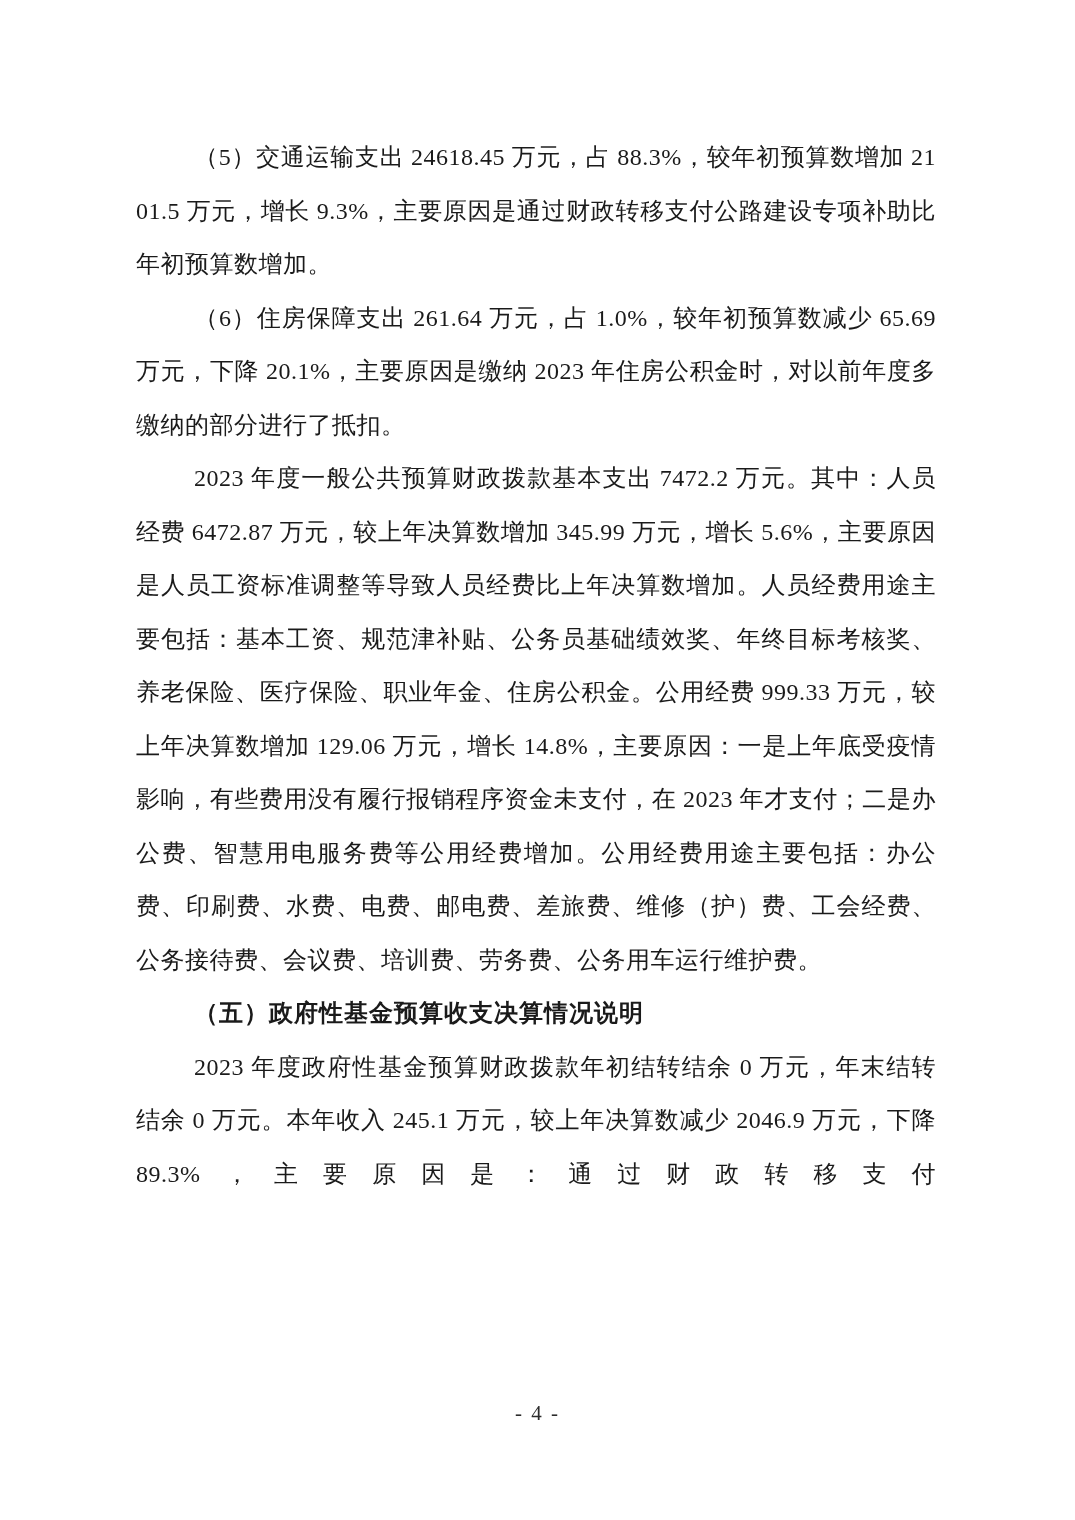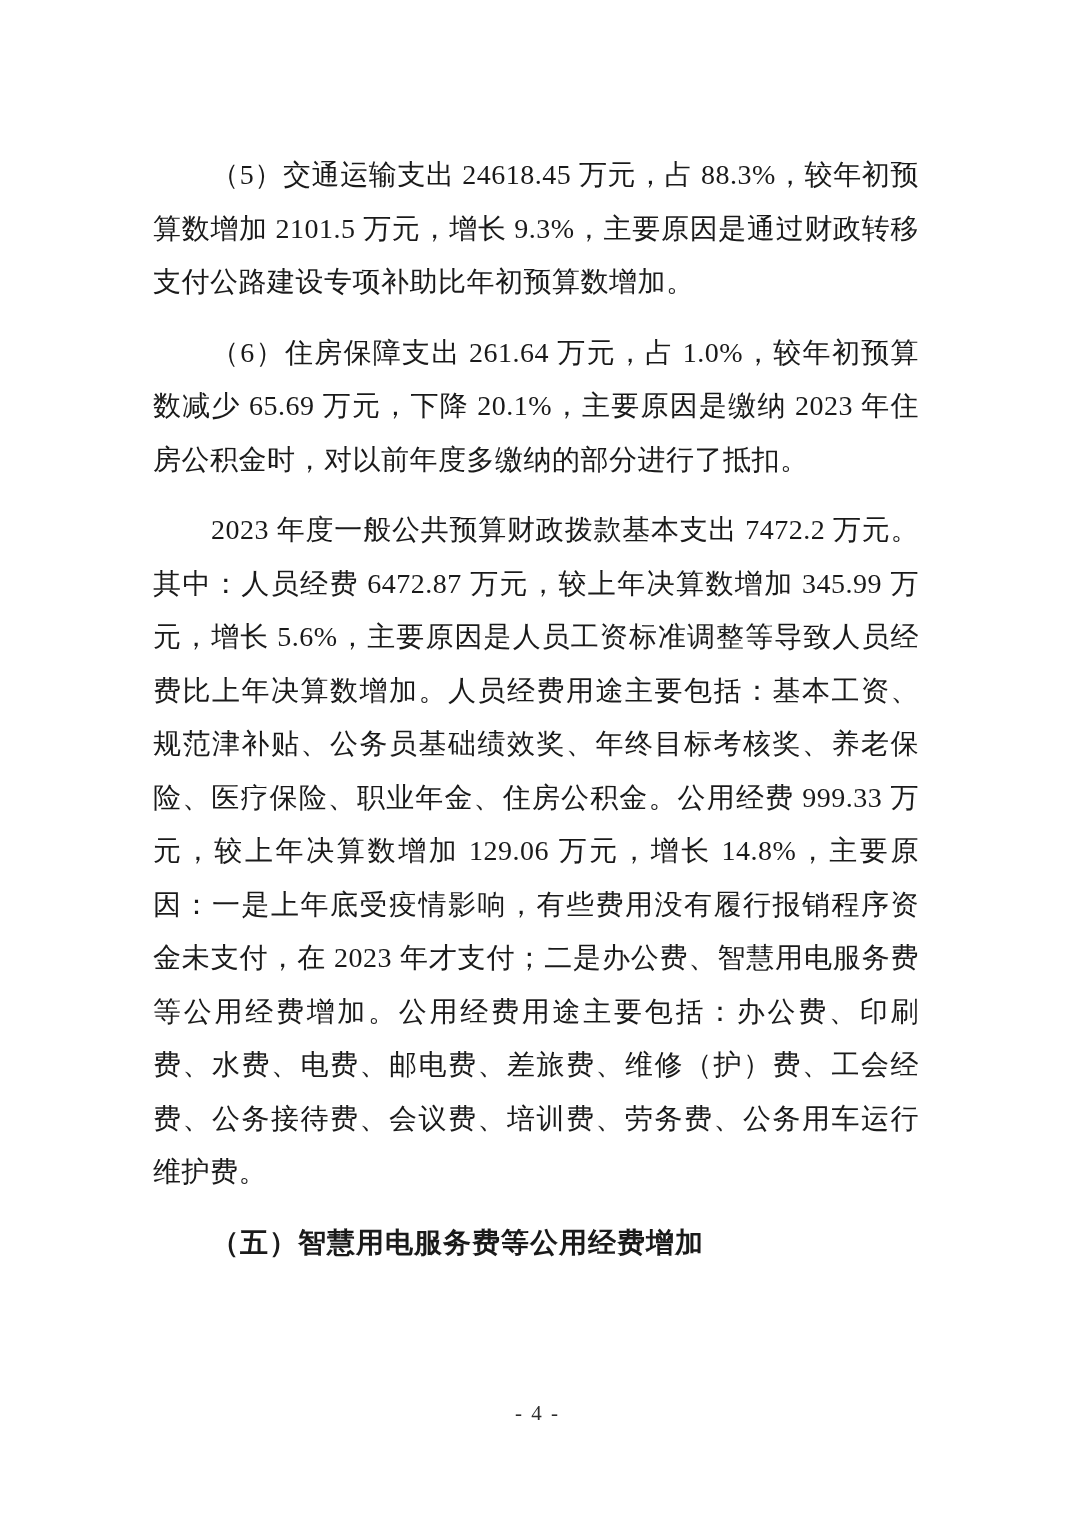--- a/index.html
+++ b/index.html
@@ -16,22 +16,22 @@
     font-family: "Liberation Serif", serif;
     color: #1a1a1a;
   }
   .content {
     position: absolute;
     left: 136px;
     top: 131px;
     width: 800px;
   }
   .para {
-    margin: 17px;
-    font-size: 28px;
+    margin: 0;
+    font-size: 24px;
     line-height: 53.5px;
     text-align: justify;
     text-indent: 58px;
     letter-spacing: 0.5px;
     word-break: break-all;
   }
   .heading {
     font-weight: bold;
     letter-spacing: 1px;
   }
@@ -52,16 +52,17 @@
   }
 </style>
 </head>
 <body>
 
 <div class="page">
   <div class="content">
     <p class="para">（5）交通运输支出 24618.45 万元，占 88.3%，较年初预算数增加 2101.5 万元，增长 9.3%，主要原因是通过财政转移支付公路建设专项补助比年初预算数增加。</p>
     <p class="para">（6）住房保障支出 261.64 万元，占 1.0%，较年初预算数减少 65.69 万元，下降 20.1%，主要原因是缴纳 2023 年住房公积金时，对以前年度多缴纳的部分进行了抵扣。</p>
     <p class="para">2023 年度一般公共预算财政拨款基本支出 7472.2 万元。其中：人员经费 6472.87 万元，较上年决算数增加 345.99 万元，增长 5.6%，主要原因是人员工资标准调整等导致人员经费比上年决算数增加。人员经费用途主要包括：基本工资、规范津补贴、公务员基础绩效奖、年终目标考核奖、养老保险、医疗保险、职业年金、住房公积金。公用经费 999.33 万元，较上年决算数增加 129.06 万元，增长 14.8%，主要原因：一是上年底受疫情影响，有些费用没有履行报销程序资金未支付，在 2023 年才支付；二是办公费、智慧用电服务费等公用经费增加。公用经费用途主要包括：办公费、印刷费、水费、电费、邮电费、差旅费、维修（护）费、工会经费、公务接待费、会议费、培训费、劳务费、公务用车运行维护费。</p>
-    <p class="para heading">（五）智慧用电服务费等公用经费增加</p>
+    <p class="para heading">（五）政府性基金预算收支决算情况说明</p>
+    <p class="para last-cut">2023 年度政府性基金预算财政拨款年初结转结余 0 万元，年末结转结余 0 万元。本年收入 245.1 万元，较上年决算数减少 2046.9 万元，下降 89.3%，主要原因是：通过财政转移支付</p>
   </div>
   <div class="footer">- 4 -</div>
 </div>
 
 </body></html>

